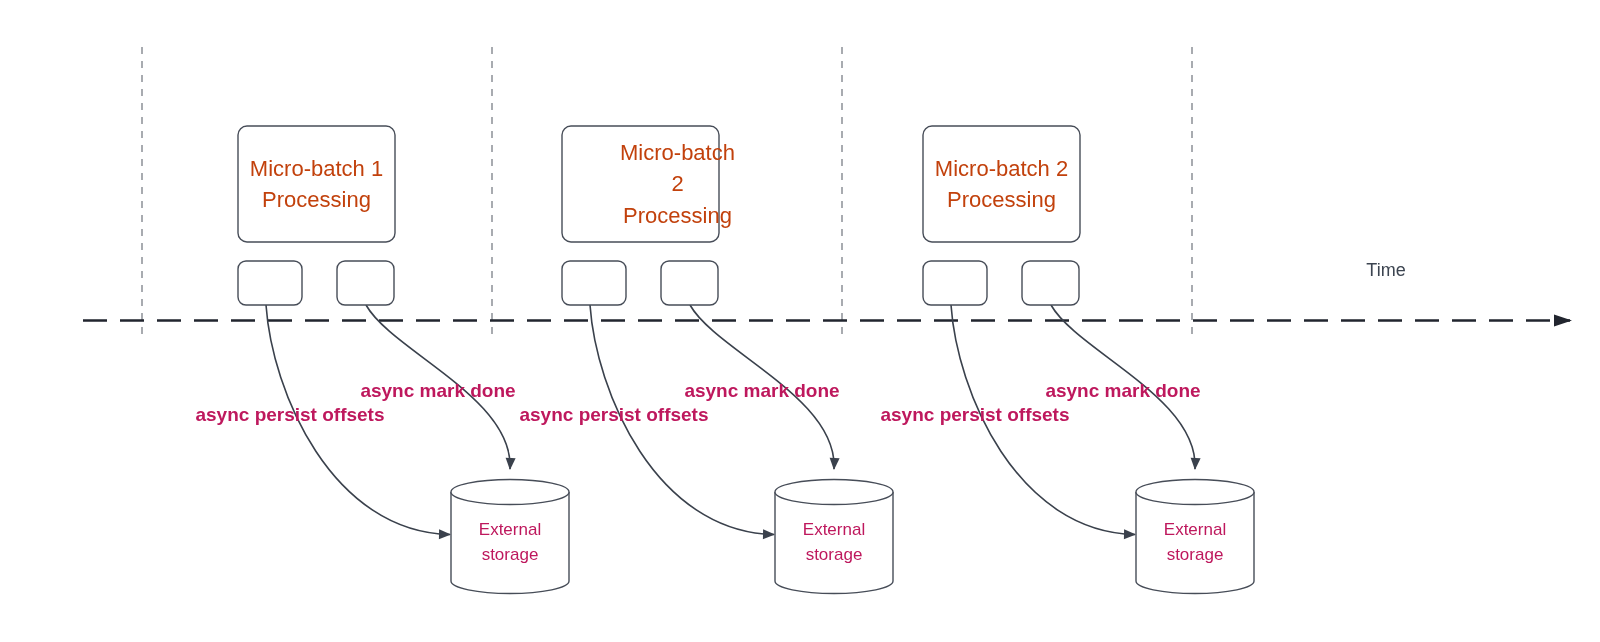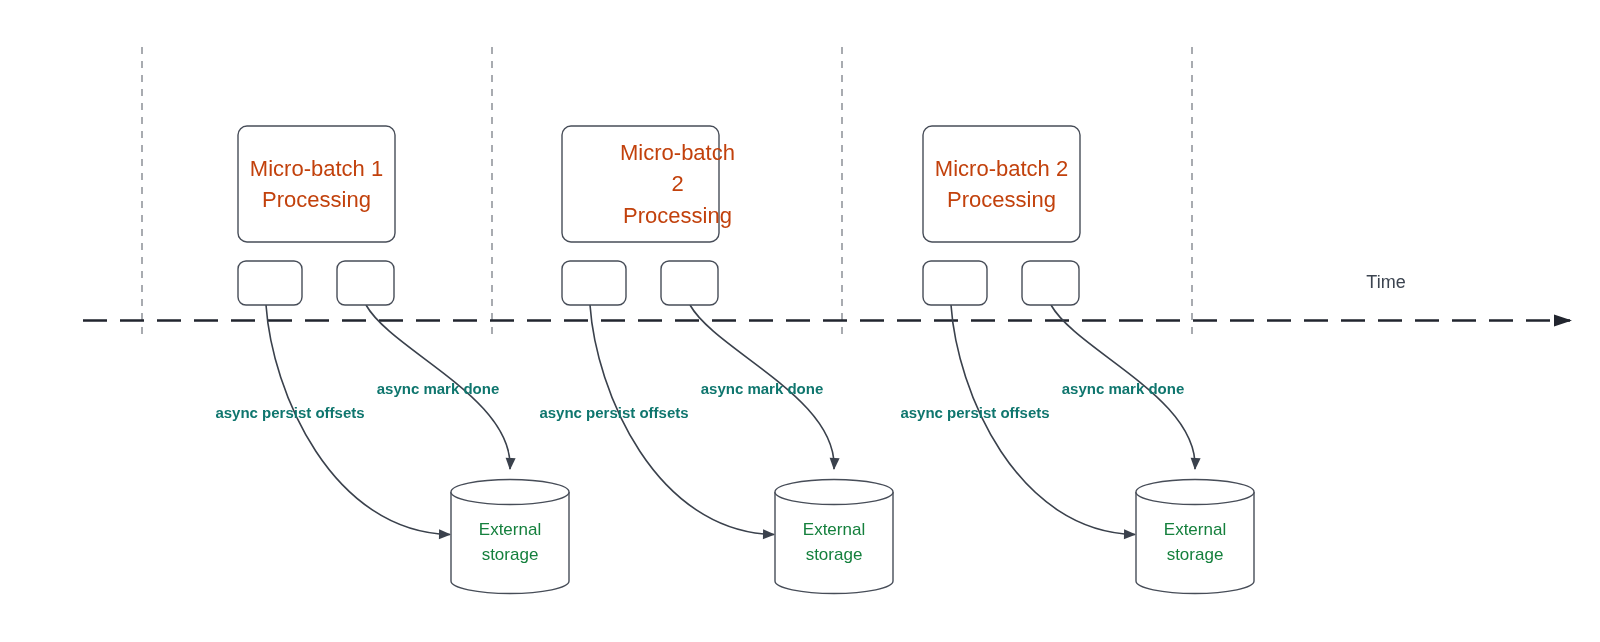--- a/index.html
+++ b/index.html
@@ -34,36 +34,35 @@
     padding: 0 10px;
     box-sizing: border-box;
     border-radius: 28px;
   }
   .storage-label {
     width: 118px;
     height: 104px;
     top: 490px;
     font-size: 17px;
     line-height: 1.5;
-    color: #15803d;
+    color: #be185d;
   }
   .edge-label {
     font-weight: 700;
-    font-size: 15px;
-    color: #0f766e;
+    font-size: 19px;
+    color: #be185d;
     white-space: nowrap;
   }
   .persist-label { width: 220px; top: 404px; }
   .done-label    { width: 180px; top: 380px; }
   .time-label {
     top: 260px;
     width: 80px;
     font-size: 18px;
     color: #3c4450;
-    margin-top: 12px;
   }
 </style>
 </head>
 <body>
 
 <div class="canvas">
 
   <svg class="layer" viewBox="0 0 1600 642">
     <defs>
       <marker id="arrow" viewBox="0 0 14 12" refX="12" refY="6" markerWidth="14" markerHeight="12" orient="auto" markerUnits="userSpaceOnUse">

